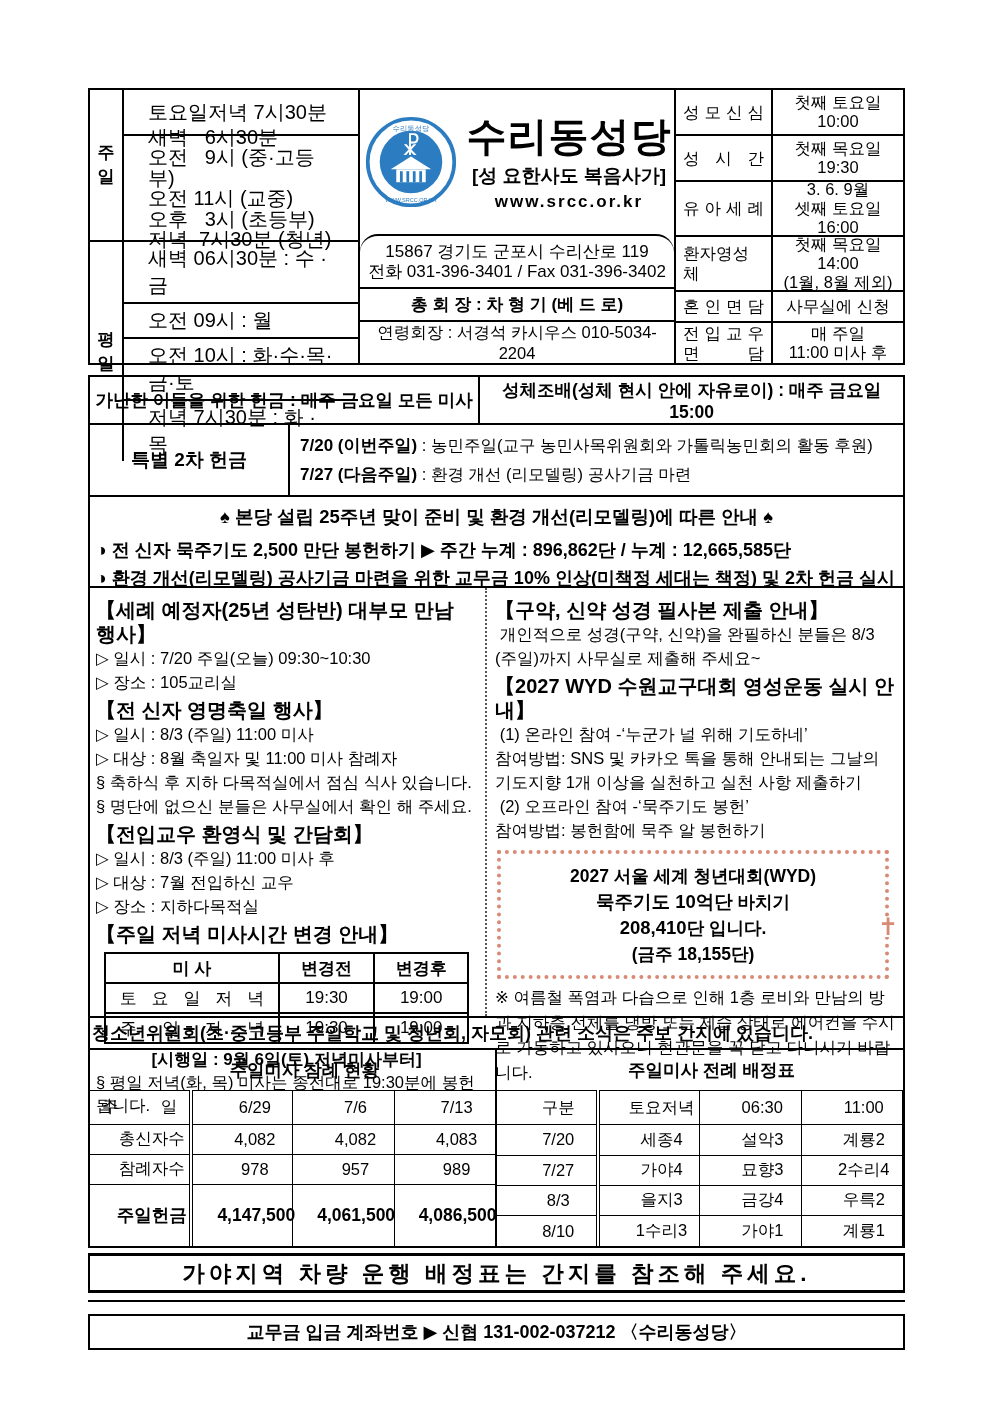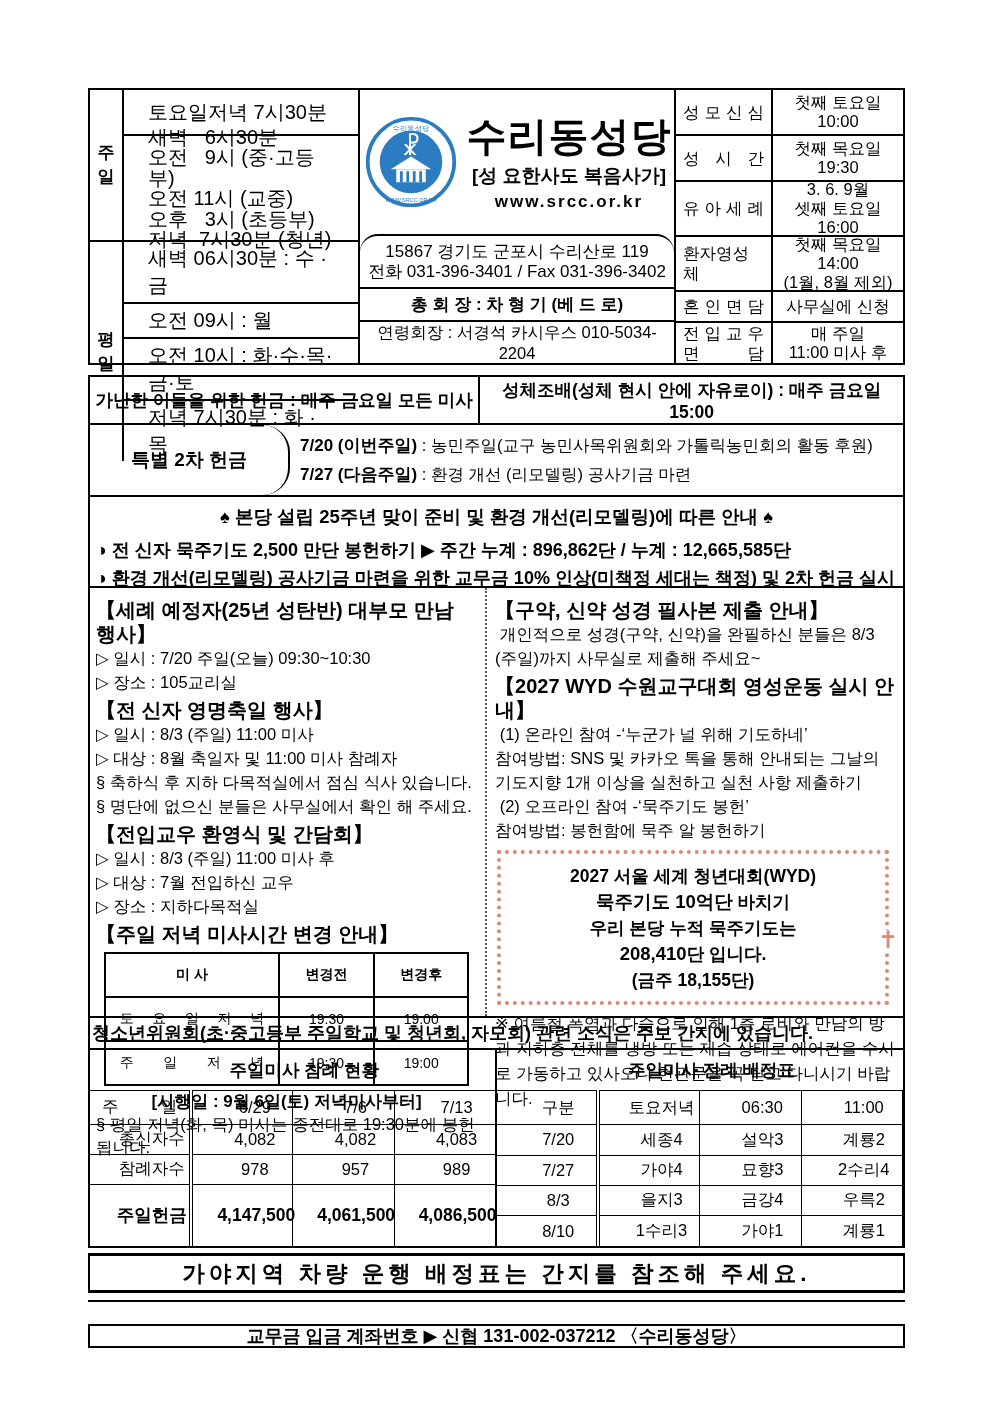--- a/index.html
+++ b/index.html
@@ -47,38 +47,38 @@
 
   
   .box-a { margin-top: 10px; border: 2px solid #000; height: 50px; display: flex; font-weight: bold; font-size: 17.5px; }
   .box-a .cell { display: flex; align-items: center; justify-content: center; text-align: center; }
   .box-a .ca1 { width: 48%; border-right: 2px solid #000; }
   .box-a .ca2 { width: 52%; }
 
   
   .box-b { margin-top: -2px; border: 2px solid #000; height: 74px; display: flex; }
   .box-b .blabel { width: 200px; border-right: 2px solid #000; display: flex; align-items: center; justify-content: center;
-                   font-size: 19px; font-weight: bold; border-radius: 27px; }
+                   font-size: 19px; font-weight: bold; }
   .box-b .bbody { flex: 1; display: flex; flex-direction: column; justify-content: center; padding: 2px 10px; gap: 6px; }
   .box-b .bline { font-size: 16.5px; }
   .box-b .bdate { font-weight: bold; font-size: 17px; }
 
   
   .box-c { margin-top: -2px; border: 2px solid #000; height: 93px; padding: 7px 6px 5px 6px; font-weight: bold; }
   .box-c .ctitle { text-align: center; font-size: 18.5px; margin-bottom: 7px; }
   .box-c .cline { font-size: 18px; line-height: 28px; }
 
   
   .box-d { margin-top: -2px; border: 2px solid #000; height: 432px; display: flex; }
   .dleft { width: 48.6%; padding: 6px 8px 0 6px; }
   .dright { flex: 1; border-left: 2px dotted #555; padding: 6px 8px 0 8px; }
   .sec-title { font-size: 20px; font-weight: bold; line-height: 24px; margin-top: 4px; }
   .sec-body { font-size: 16.5px; line-height: 24px; }
   .mass-table { border-collapse: collapse; margin: 6px auto 2px auto; width: 96%; }
-  .mass-table th, .mass-table td { border: 2px solid #000; font-size: 14px; height: 44px; text-align: center; }
+  .mass-table th, .mass-table td { border: 2px solid #000; font-size: 17px; height: 30px; text-align: center; }
   .mass-table th { font-weight: bold; }
   .mass-table .mjust { text-align: justify; text-align-last: justify; padding: 0 14px; }
   .mass-table .col-m { width: 48%; } .mass-table .col-b, .mass-table .col-a { width: 26%; }
   .note1 { text-align: center; font-weight: bold; font-size: 17px; margin-top: 4px; }
   .note2 { font-size: 16.5px; line-height: 23px; }
   .wyd-box { border: 4px dotted #d98a74; margin: 8px 6px 6px 2px; padding: 9px 4px 8px 4px; text-align: center;
              position: relative; font-weight: bold; }
   .wyd-box .w1 { font-size: 17.5px; line-height: 26px; }
   .wyd-box .wb { font-size: 18.5px; font-weight: 900; }
   .crucifix { position: absolute; right: -13px; top: 52%; color: #d98a74; font-size: 24px; background: #fff; line-height: 20px; }
@@ -102,21 +102,21 @@
   .btable tr td:first-child { border-left: none; }
   .btable tr td:last-child { border-right-color: #000; }
   .btable tr:last-child td { border-bottom: none; }
   .btable tr:first-child td { border-top: none; }
 
   
   .box-g { margin-top: 5px; border: 2px solid #000; border-top-width: 3px; border-bottom-width: 3px; height: 40px;
            display: flex; align-items: center; justify-content: center; font-weight: bold; font-size: 22.5px;
            letter-spacing: 4px; }
   .rule { margin-top: 7px; border-top: 2.5px solid #000; }
-  .box-h { margin-top: 22px; border: 2px solid #000; height: 24px; display: flex; align-items: center; justify-content: center;
+  .box-h { margin-top: 12px; border: 2px solid #000; height: 36px; display: flex; align-items: center; justify-content: center;
            font-weight: bold; font-size: 18px; }
 </style>
 </head>
 <body>
 
 <div class="page">
 
   <div class="header">
     <div class="hcol left-col">
       <div class="lgroup">
@@ -277,21 +277,20 @@
       <div class="sec-title">【구약, 신약 성경 필사본 제출 안내】</div>
       <div class="sec-body prew"> 개인적으로 성경(구약, 신약)을 완필하신 분들은 8/3 (주일)까지 사무실로 제출해 주세요~</div>
       <div class="sec-title">【2027 WYD 수원교구대회 영성운동 실시 안내】</div>
       <div class="sec-body prew"> (1) 온라인 참여 -‘누군가 널 위해 기도하네’
 참여방법: SNS 및 카카오 톡을 통해 안내되는 그날의 기도지향 1개 이상을 실천하고 실천 사항 제출하기
  (2) 오프라인 참여 -‘묵주기도 봉헌’
 참여방법: 봉헌함에 묵주 알 봉헌하기</div>
       <div class="wyd-box">
         <div class="w1">2027 서울 세계 청년대회(WYD)</div>
         <div class="w1"><span class="wb">묵주기도 10억단</span><span> 바치기</span></div>
-        <div class="w1">우리 본당 누적 묵주기도는</div>
         <div class="w1"><span class="wb">208,410</span><span>단 입니다.</span></div>
         <div class="w1">(금주 18,155단)</div>
         <div class="crucifix">✝</div>
       </div>
       <div class="summer">※ 여름철 폭염과 다습으로 인해 1층 로비와 만남의 방과 지하층 전체를 냉방 또는 제습 상태로 에어컨을 수시로 가동하고 있사오니 현관문을 꼭 닫고 다니시기 바랍니다.</div>
     </div>
   </div>
 
   <div class="box-e">청소년위원회(초·중고등부 주일학교 및 청년회, 자모회) 관련 소식은 주보 간지에 있습니다.</div>
 

